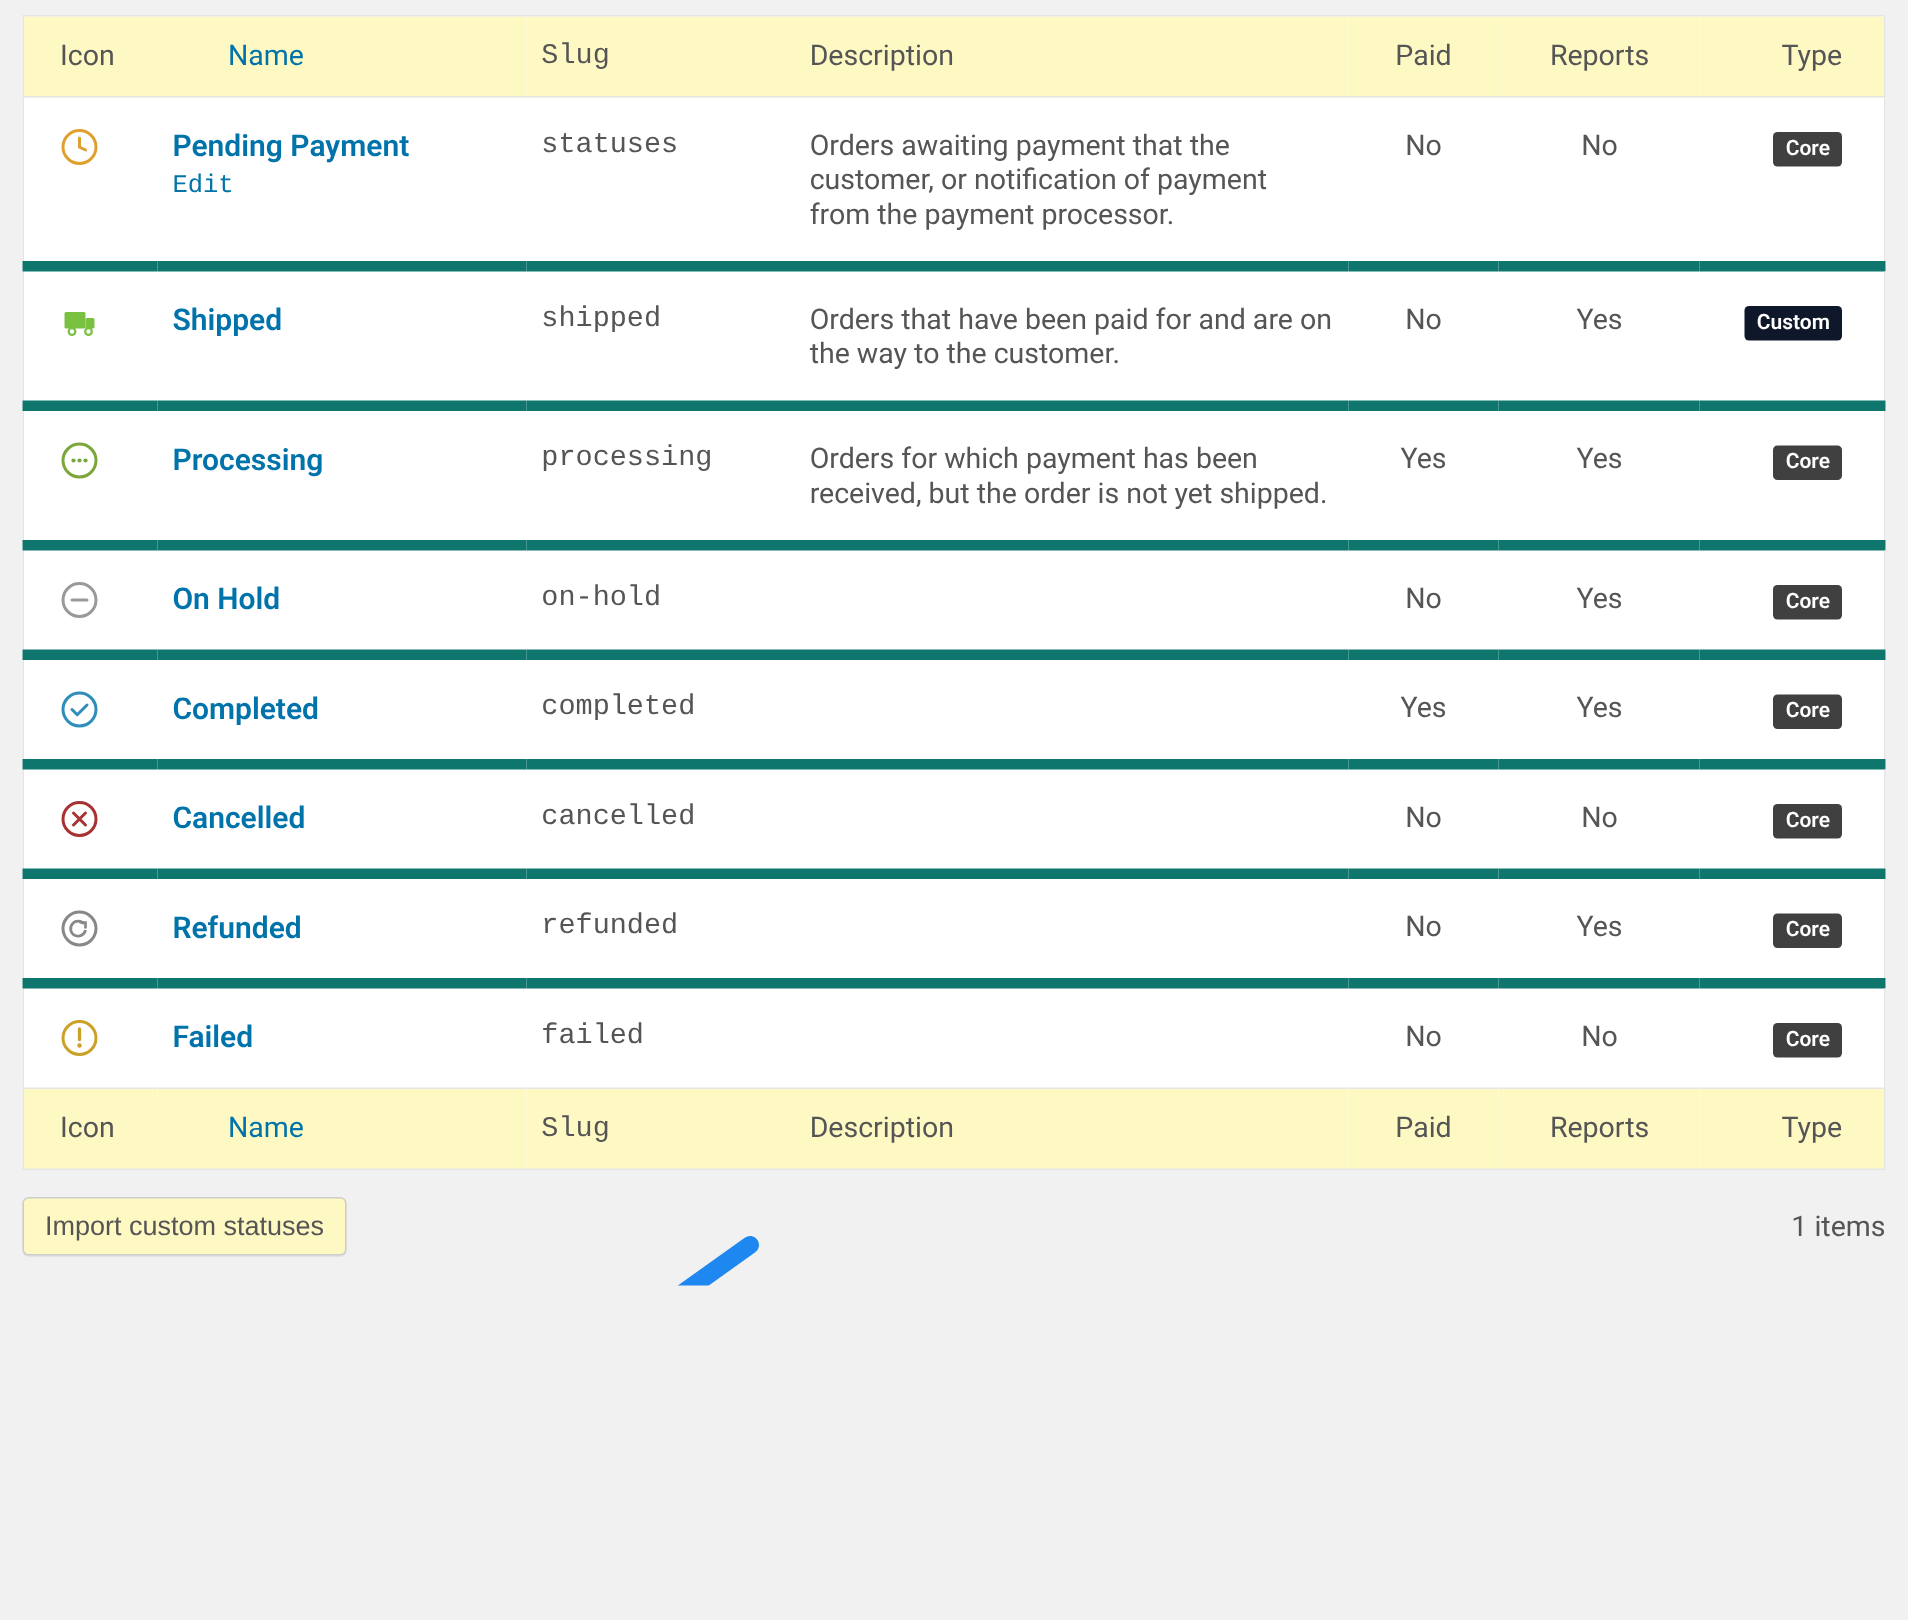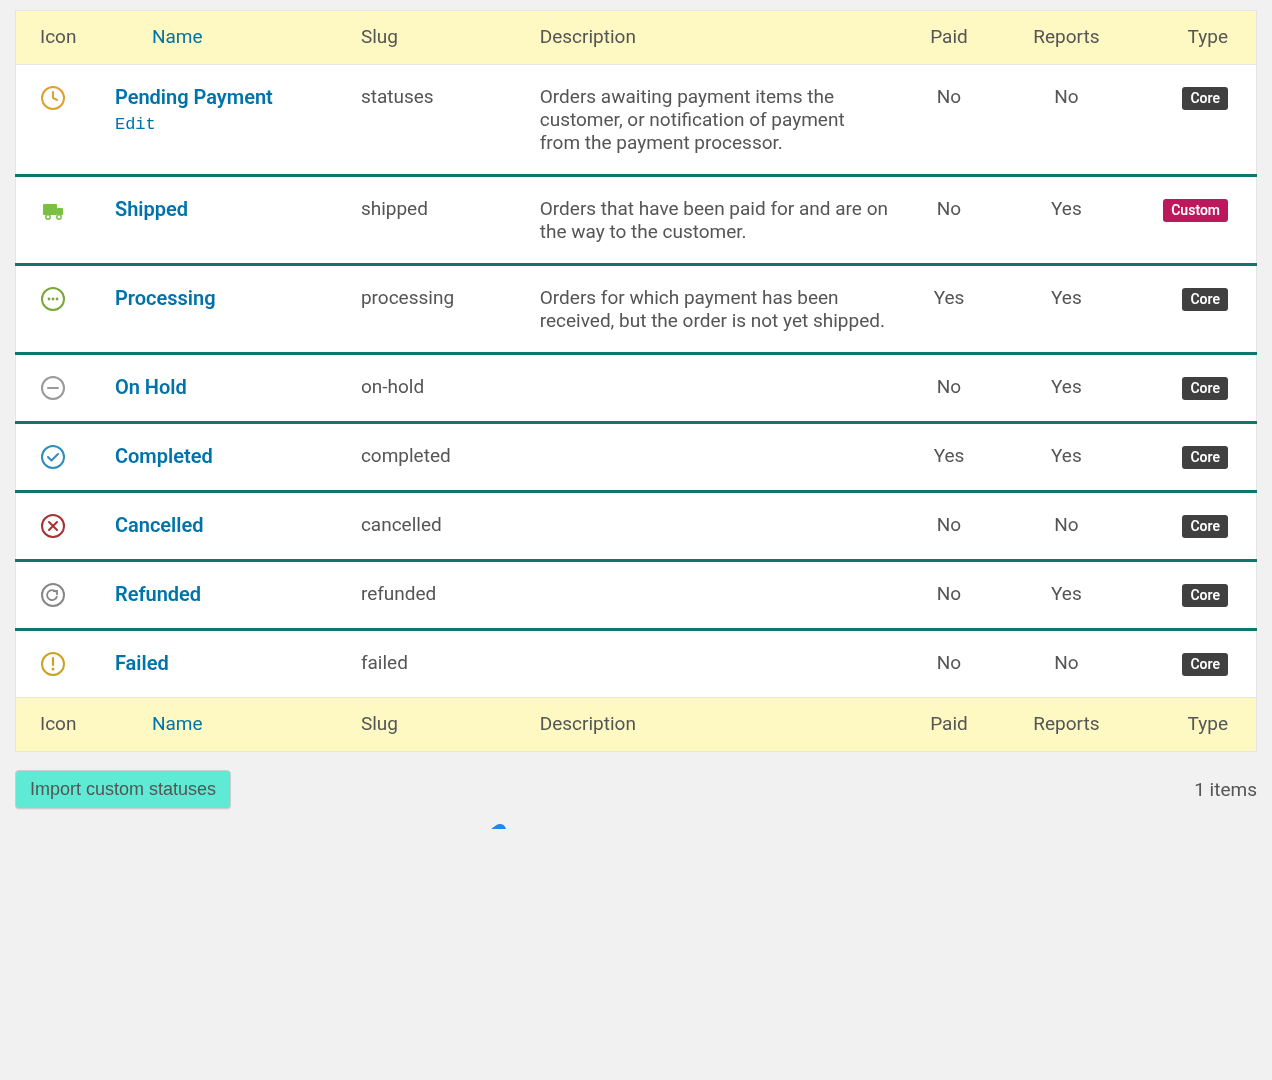--- a/index.html
+++ b/index.html
@@ -31,28 +31,28 @@
     border-bottom: 1px solid #e5e5e5;
     background: #fef9c3;
   }
   table.status-table tfoot th {
     border-top: 1px solid #e5e5e5;
     border-bottom: none;
   }
   table.status-table td {
     padding: 20px 10px;
     vertical-align: top;
-    border-bottom: 3px solid #0f766e;
+    border-bottom: 7px solid #0f766e;
     color: #555;
   }
   table.status-table tr:last-child td { border-bottom: none; }
 
   .col-icon   { width: 80px;  padding-left: 24px !important; }
   .col-name   { width: 220px; }
-  .col-slug   { width: 160px; }
+  .col-slug   { width: 160px; font-family: Liberation Mono, monospace; }
   .col-desc   { width: 330px; }
   .col-paid   { width: 90px;  text-align: center !important; }
   .col-reports{ width: 120px; text-align: center !important; }
   .col-type   { width: 110px; text-align: right !important; padding-right: 28px !important; }
 
   th.col-name a, th.col-name span.sort {
     color: #0073aa;
   }
   a.link {
     color: #0073aa;
@@ -79,32 +79,32 @@
   .badge {
     display: inline-block;
     padding: 3px 8px;
     border-radius: 3px;
     color: #fff;
     font-size: 14px;
     font-weight: 600;
     line-height: 1.2;
   }
   .badge.core   { background: #404040; }
-  .badge.custom { background: #be185d; }
+  .badge.custom { background: #0f172a; }
   svg.status-icon { width: 26px; height: 26px; display:block; }
 
   .footer-bar {
     display: flex;
     justify-content: space-between;
     align-items: center;
     margin-top: 18px;
   }
   .button {
     display: inline-block;
-    background: #5eead4;
+    background: #fef9c3;
     border: 1px solid #ccc;
     border-radius: 4px;
     padding: 8px 14px;
     color: #555;
     font-size: 18px;
     cursor: pointer;
     box-shadow: 0 1px 0 rgba(0,0,0,.05);
   }
   .items-count { color: #555; font-size: 19px; }
 
@@ -133,21 +133,21 @@
     <tbody id="status-tbody">
         <tr>
           <td class="col-icon">
             <svg viewBox="0 0 26 26" class="status-icon">
               <circle cx="13" cy="13" r="11" fill="none" stroke="#e0a030" stroke-width="2"></circle>
               <path d="M13 7 V13 L17 15" stroke="#e0a030" stroke-width="2" fill="none" stroke-linecap="round"></path>
             </svg>
           </td>
           <td class="col-name name-cell"><a href="#" class="row-title">Pending Payment</a><div class="row-actions"><a href="#">Edit</a></div></td>
           <td class="col-slug">statuses</td>
-          <td class="col-desc">Orders awaiting payment items the customer, or notification of payment from the payment processor.</td>
+          <td class="col-desc">Orders awaiting payment that the customer, or notification of payment from the payment processor.</td>
           <td class="col-paid">No</td>
           <td class="col-reports">No</td>
           <td class="col-type"><span class="badge core">Core</span></td>
         </tr>
         <tr>
           <td class="col-icon">
             <svg viewBox="0 0 26 26" class="status-icon">
               <rect x="3" y="7" width="14" height="11" rx="1" fill="#7ac142"></rect>
               <rect x="17" y="11" width="6" height="7" rx="1" fill="#7ac142"></rect>
               <circle cx="8" cy="20" r="2.2" fill="#fff" stroke="#7ac142" stroke-width="1.5"></circle>

